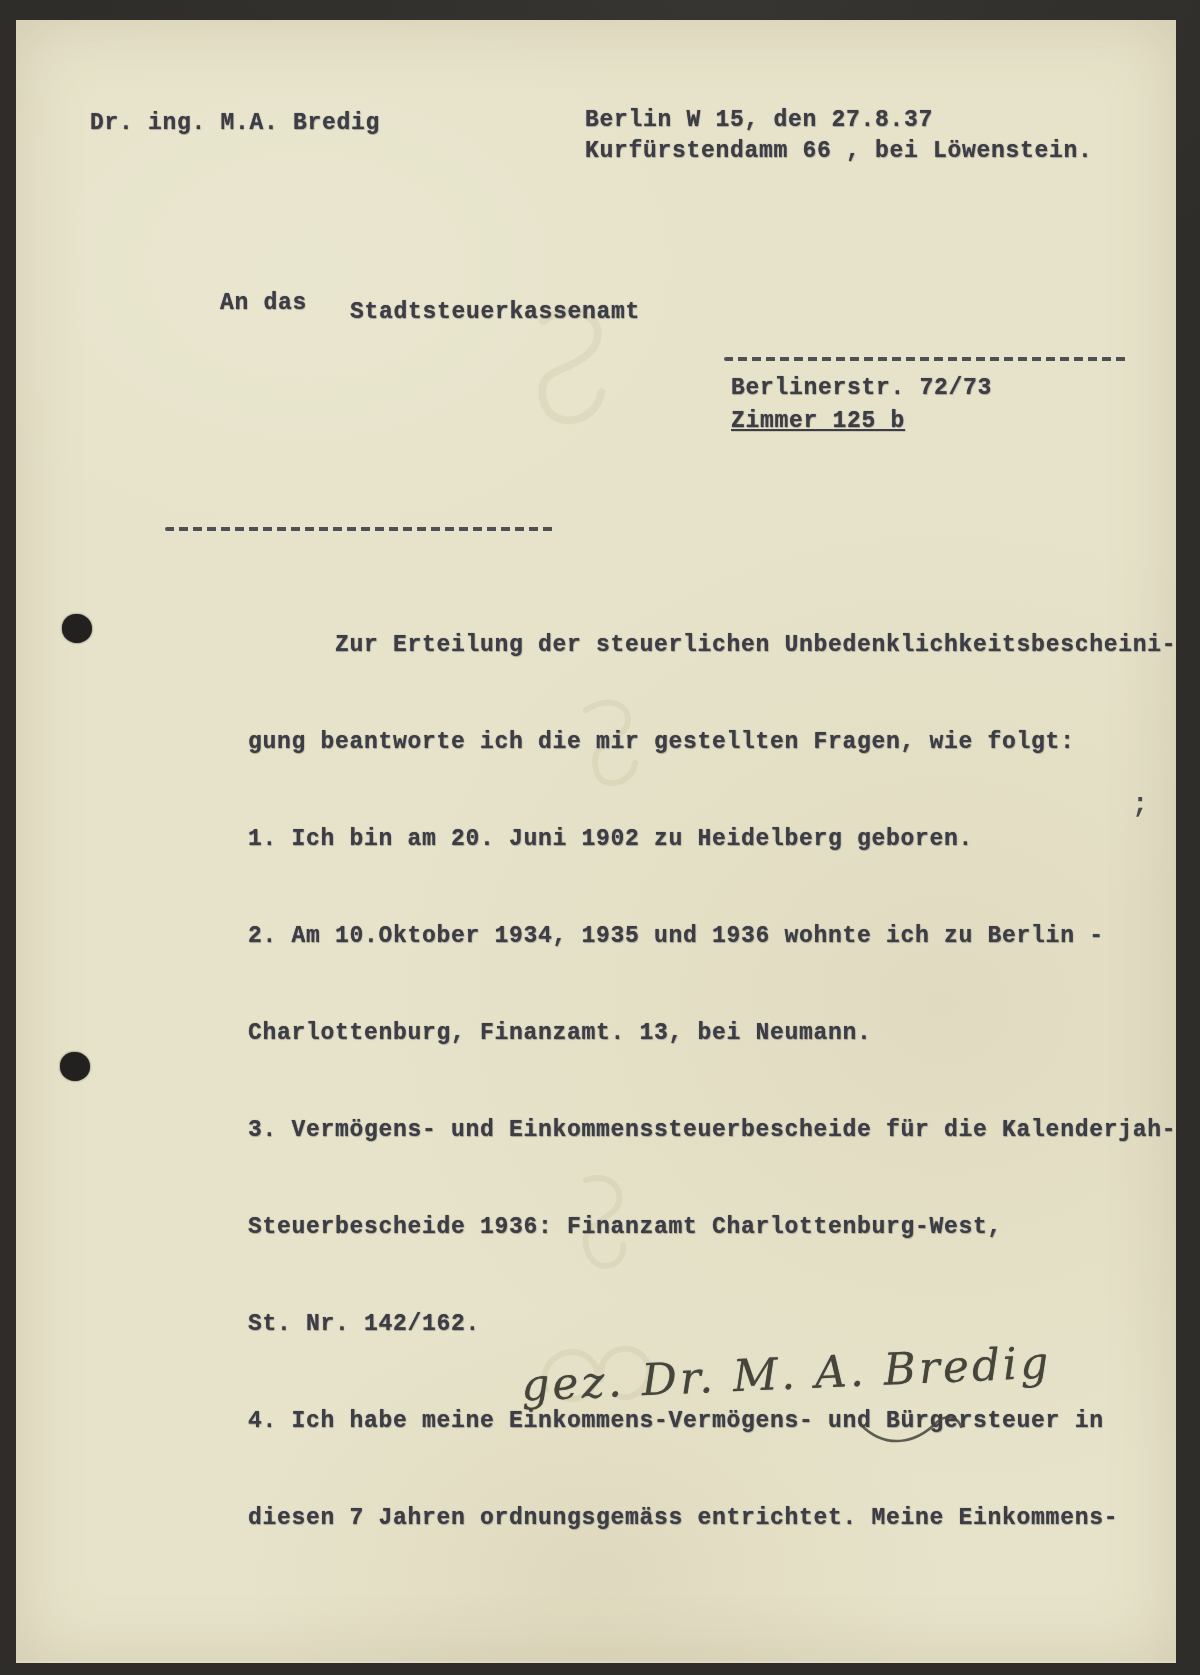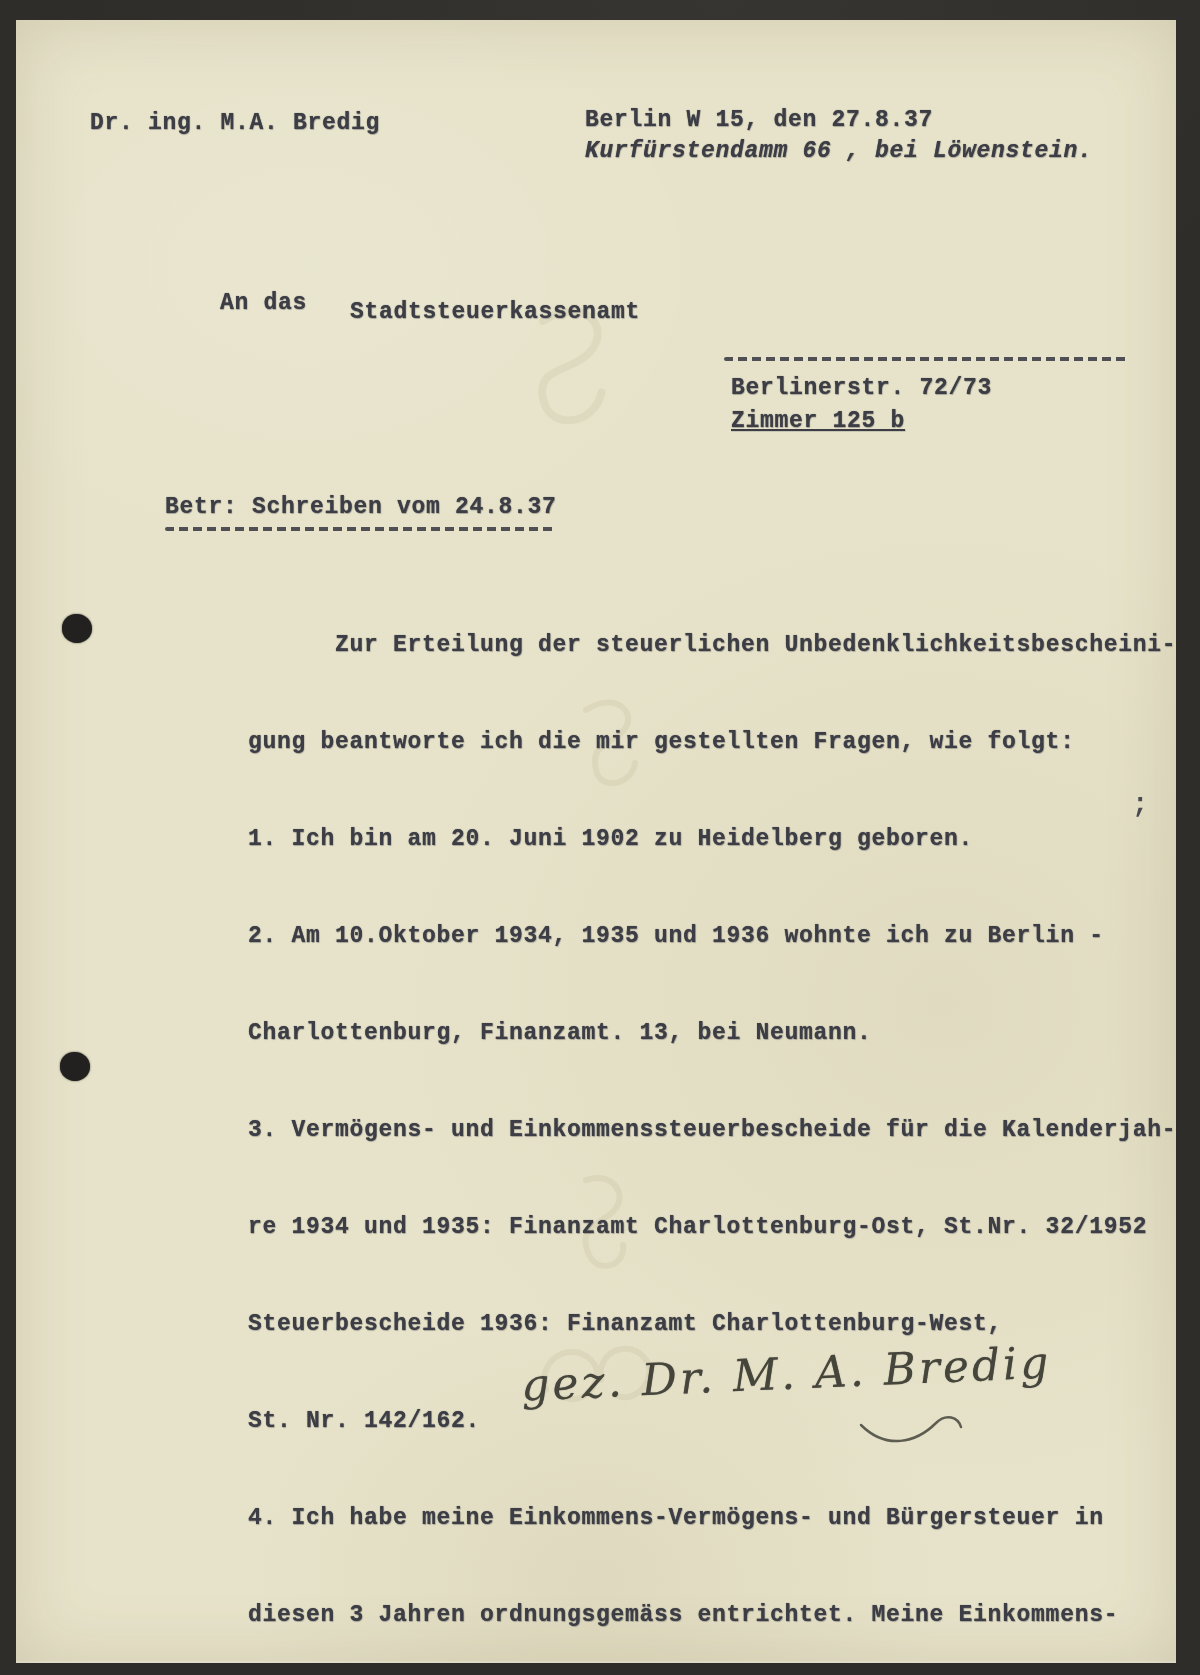--- a/index.html
+++ b/index.html
@@ -99,43 +99,41 @@
       </svg>
     <svg class="ghost" style="left:500px; top:1300px;" width="150" height="110" viewBox="0 0 150 110">
         <path d="M30,70 C20,40 55,20 75,40 C92,57 70,85 50,78 M85,60 C80,30 115,18 130,40 C142,60 118,85 100,75"></path>
       </svg>
 
     <div class="punch-hole" style="left:46px; top:594px;"></div>
     <div class="punch-hole" style="left:44px; top:1032px;"></div>
 
     <div class="tw" style="left:74px; top:88px;">Dr. ing. M.A. Bredig</div>
     <div class="tw" style="left:569px; top:85px;">Berlin W 15, den 27.8.37</div>
-    <div class="tw" style="left:569px; top:116px;font-style:italic;">Kurfürstendamm 66 , bei Löwenstein.</div>
+    <div class="tw" style="left:569px; top:116px;">Kurfürstendamm 66 , bei Löwenstein.</div>
 
     <div class="tw" style="left:204px; top:268px;">An das</div>
     <div class="tw" style="left:334px; top:277px;">Stadtsteuerkassenamt</div>
     <div class="dashes" style="left:708px; top:337px; width:404px;"></div>
     <div class="tw" style="left:715px; top:353px;">Berlinerstr. 72/73</div>
     <div class="tw" style="left:715px; top:386px;text-decoration:underline;">Zimmer 125 b</div>
 
-    <div class="tw" style="left:149px; top:472px;">Betr: Schreiben vom 24.8.37</div>
     <div class="dashes" style="left:149px; top:507px; width:392px;"></div>
 
     <div class="tw body-block" style="left:232px; top:546px;">
       <div class="body-line para-indent">Zur Erteilung der steuerlichen Unbedenklichkeitsbescheini-</div>
       <div class="body-line">gung beantworte ich die mir gestellten Fragen, wie folgt:</div>
       <div class="body-line">1. Ich bin am 20. Juni 1902 zu Heidelberg geboren.</div>
       <div class="body-line">2. Am 10.Oktober 1934, 1935 und 1936 wohnte ich zu Berlin -</div>
       <div class="body-line">Charlottenburg, Finanzamt. 13, bei Neumann.</div>
       <div class="body-line">3. Vermögens- und Einkommenssteuerbescheide für die Kalenderjah-</div>
-      <div class="body-line">re 1934 und 1935: Finanzamt Charlottenburg-Ost, St.Nr. 32/1952</div>
       <div class="body-line">Steuerbescheide 1936: Finanzamt Charlottenburg-West,</div>
       <div class="body-line">St. Nr. 142/162.</div>
       <div class="body-line">4. Ich habe meine Einkommens-Vermögens- und Bürgersteuer in</div>
-      <div class="body-line">diesen 3 Jahren ordnungsgemäss entrichtet. Meine Einkommens-</div>
+      <div class="body-line">diesen 7 Jahren ordnungsgemäss entrichtet. Meine Einkommens-</div>
       
       
       
       
       
       
       
       
       
       

